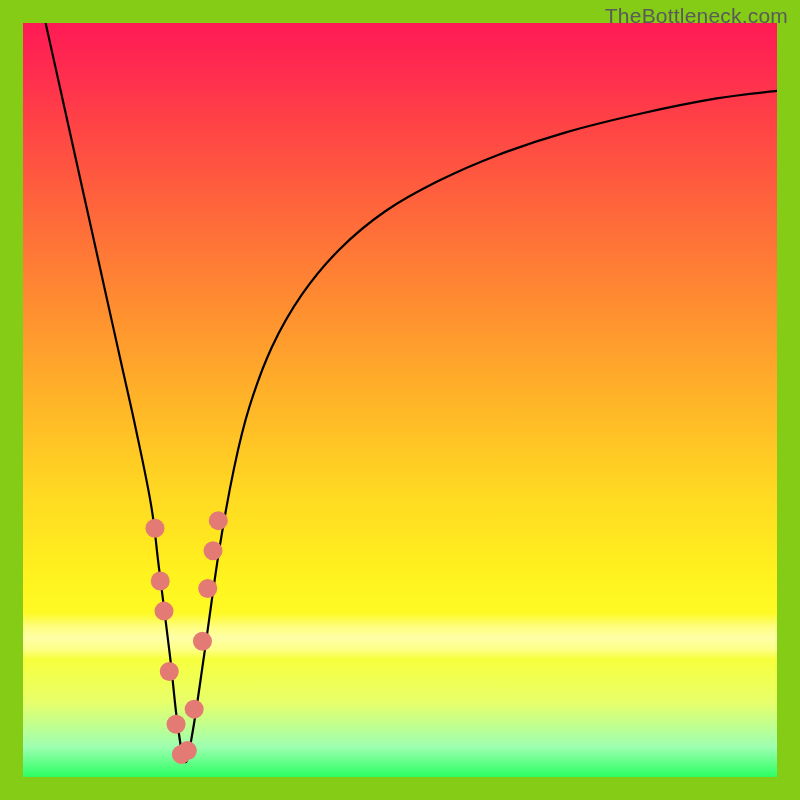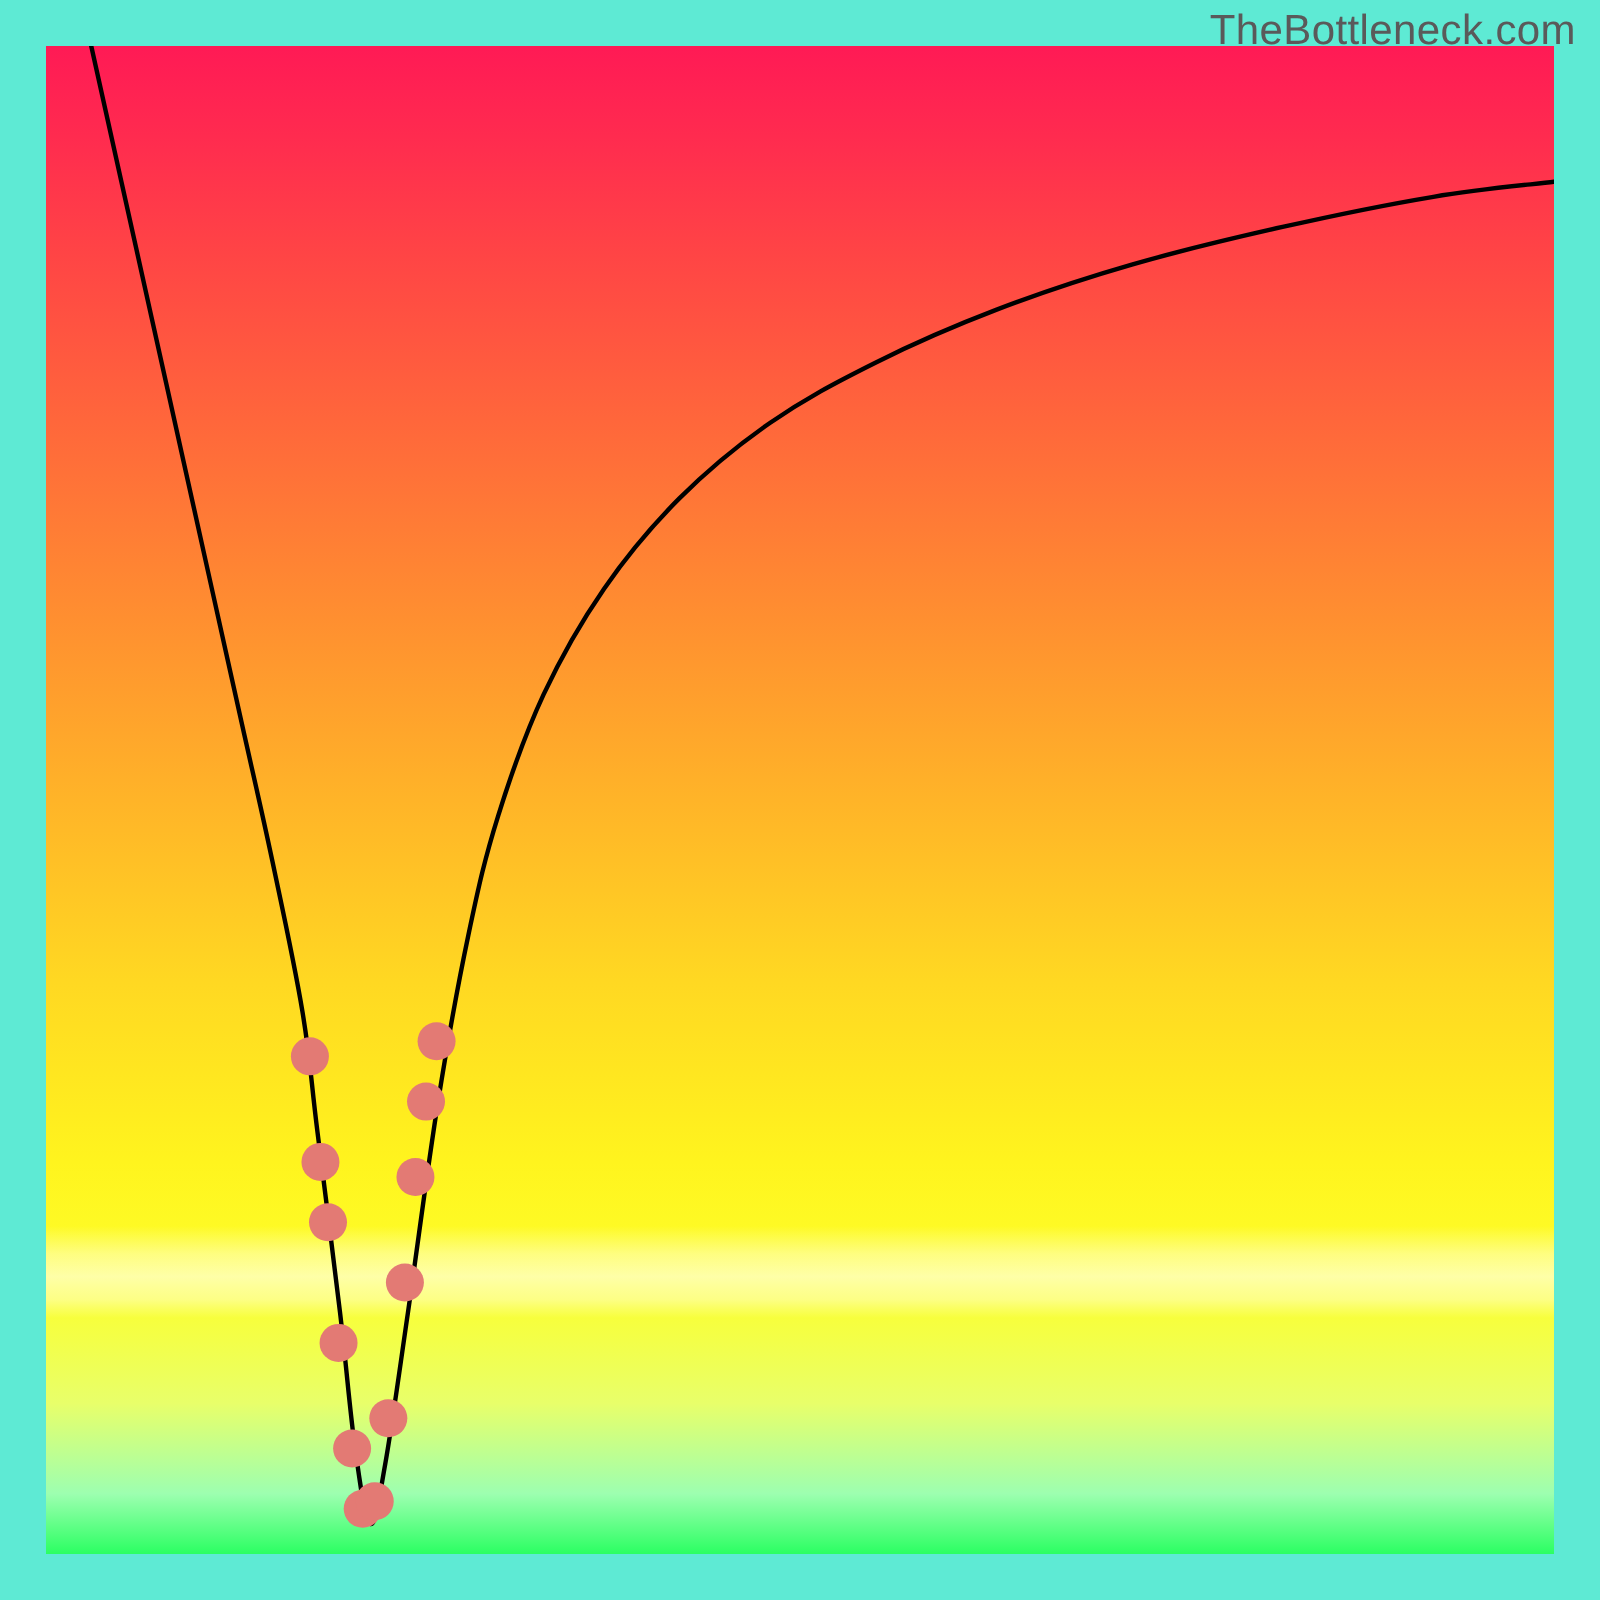--- a/index.html
+++ b/index.html
@@ -7,21 +7,21 @@
     padding: 0;
     width: 800px;
     height: 800px;
     overflow: hidden;
     font-family: Arial, Helvetica, sans-serif;
   }
   .frame {
     position: relative;
     width: 800px;
     height: 800px;
-    background: #5eead4;
+    background: #84cc16;
   }
   .plot-area {
     position: absolute;
     left: 23px;
     top: 23px;
     width: 754px;
     height: 754px;
     overflow: hidden;
   }
   .gradient-bg {

